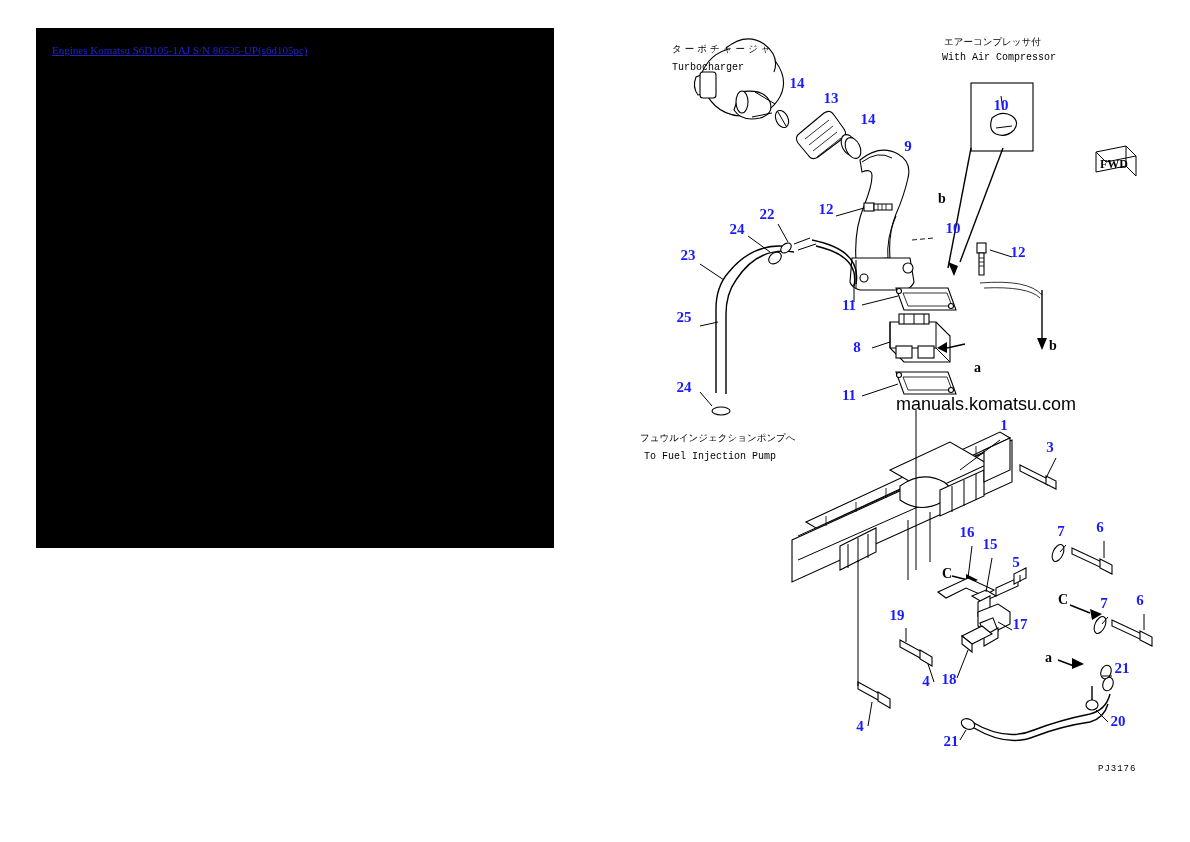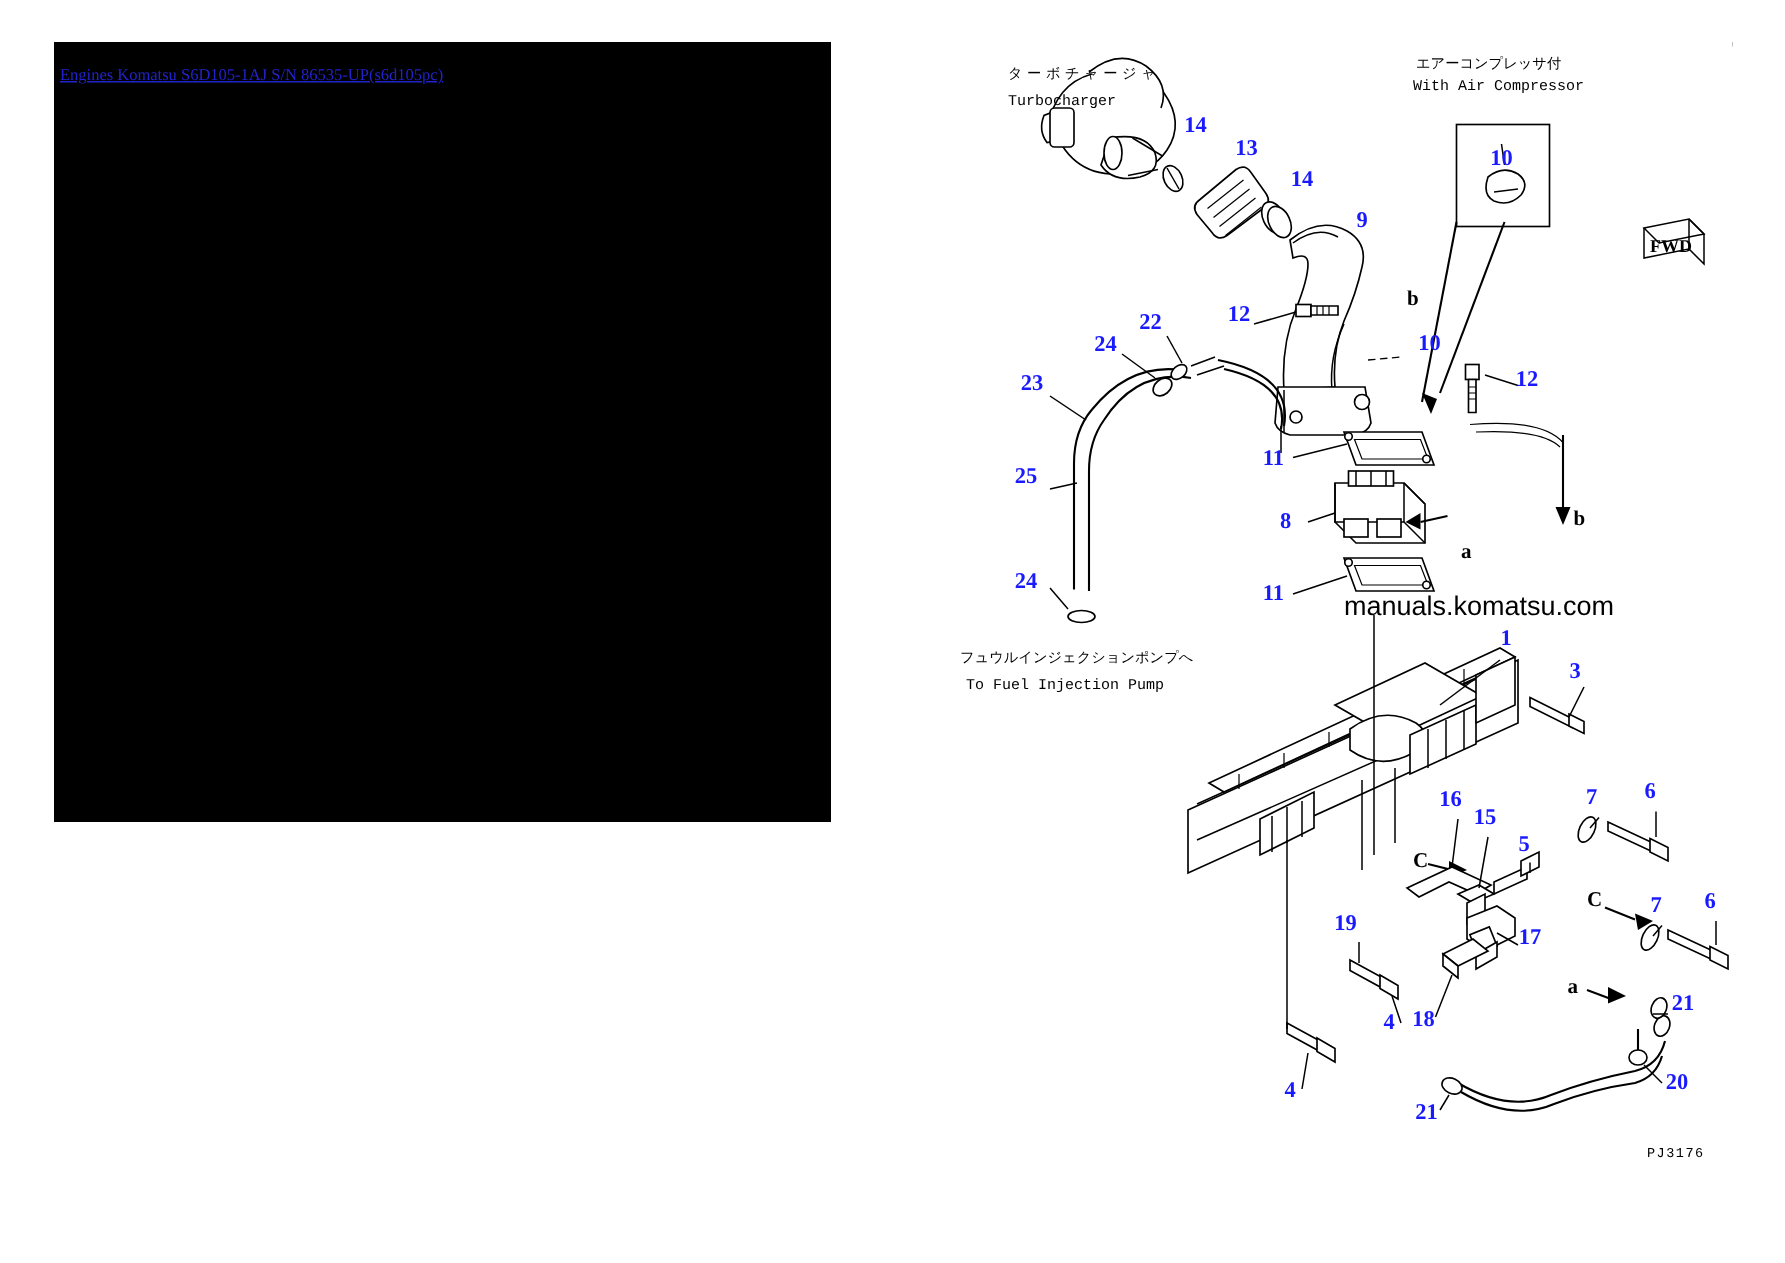--- a/index.html
+++ b/index.html
@@ -19,21 +19,21 @@
   #left-panel {
     position: absolute;
     left: 36px;
     top: 28px;
     width: 518px;
     height: 520px;
     background: #000000;
   }
   #left-link {
     position: absolute;
-    left: 40px;
+    left: 52px;
     top: 44px;
     font-family: "Liberation Serif", serif;
     font-size: 11px;
     color: #2222cc;
     text-decoration: underline;
     white-space: nowrap;
     letter-spacing: 0px;
   }
 
   

